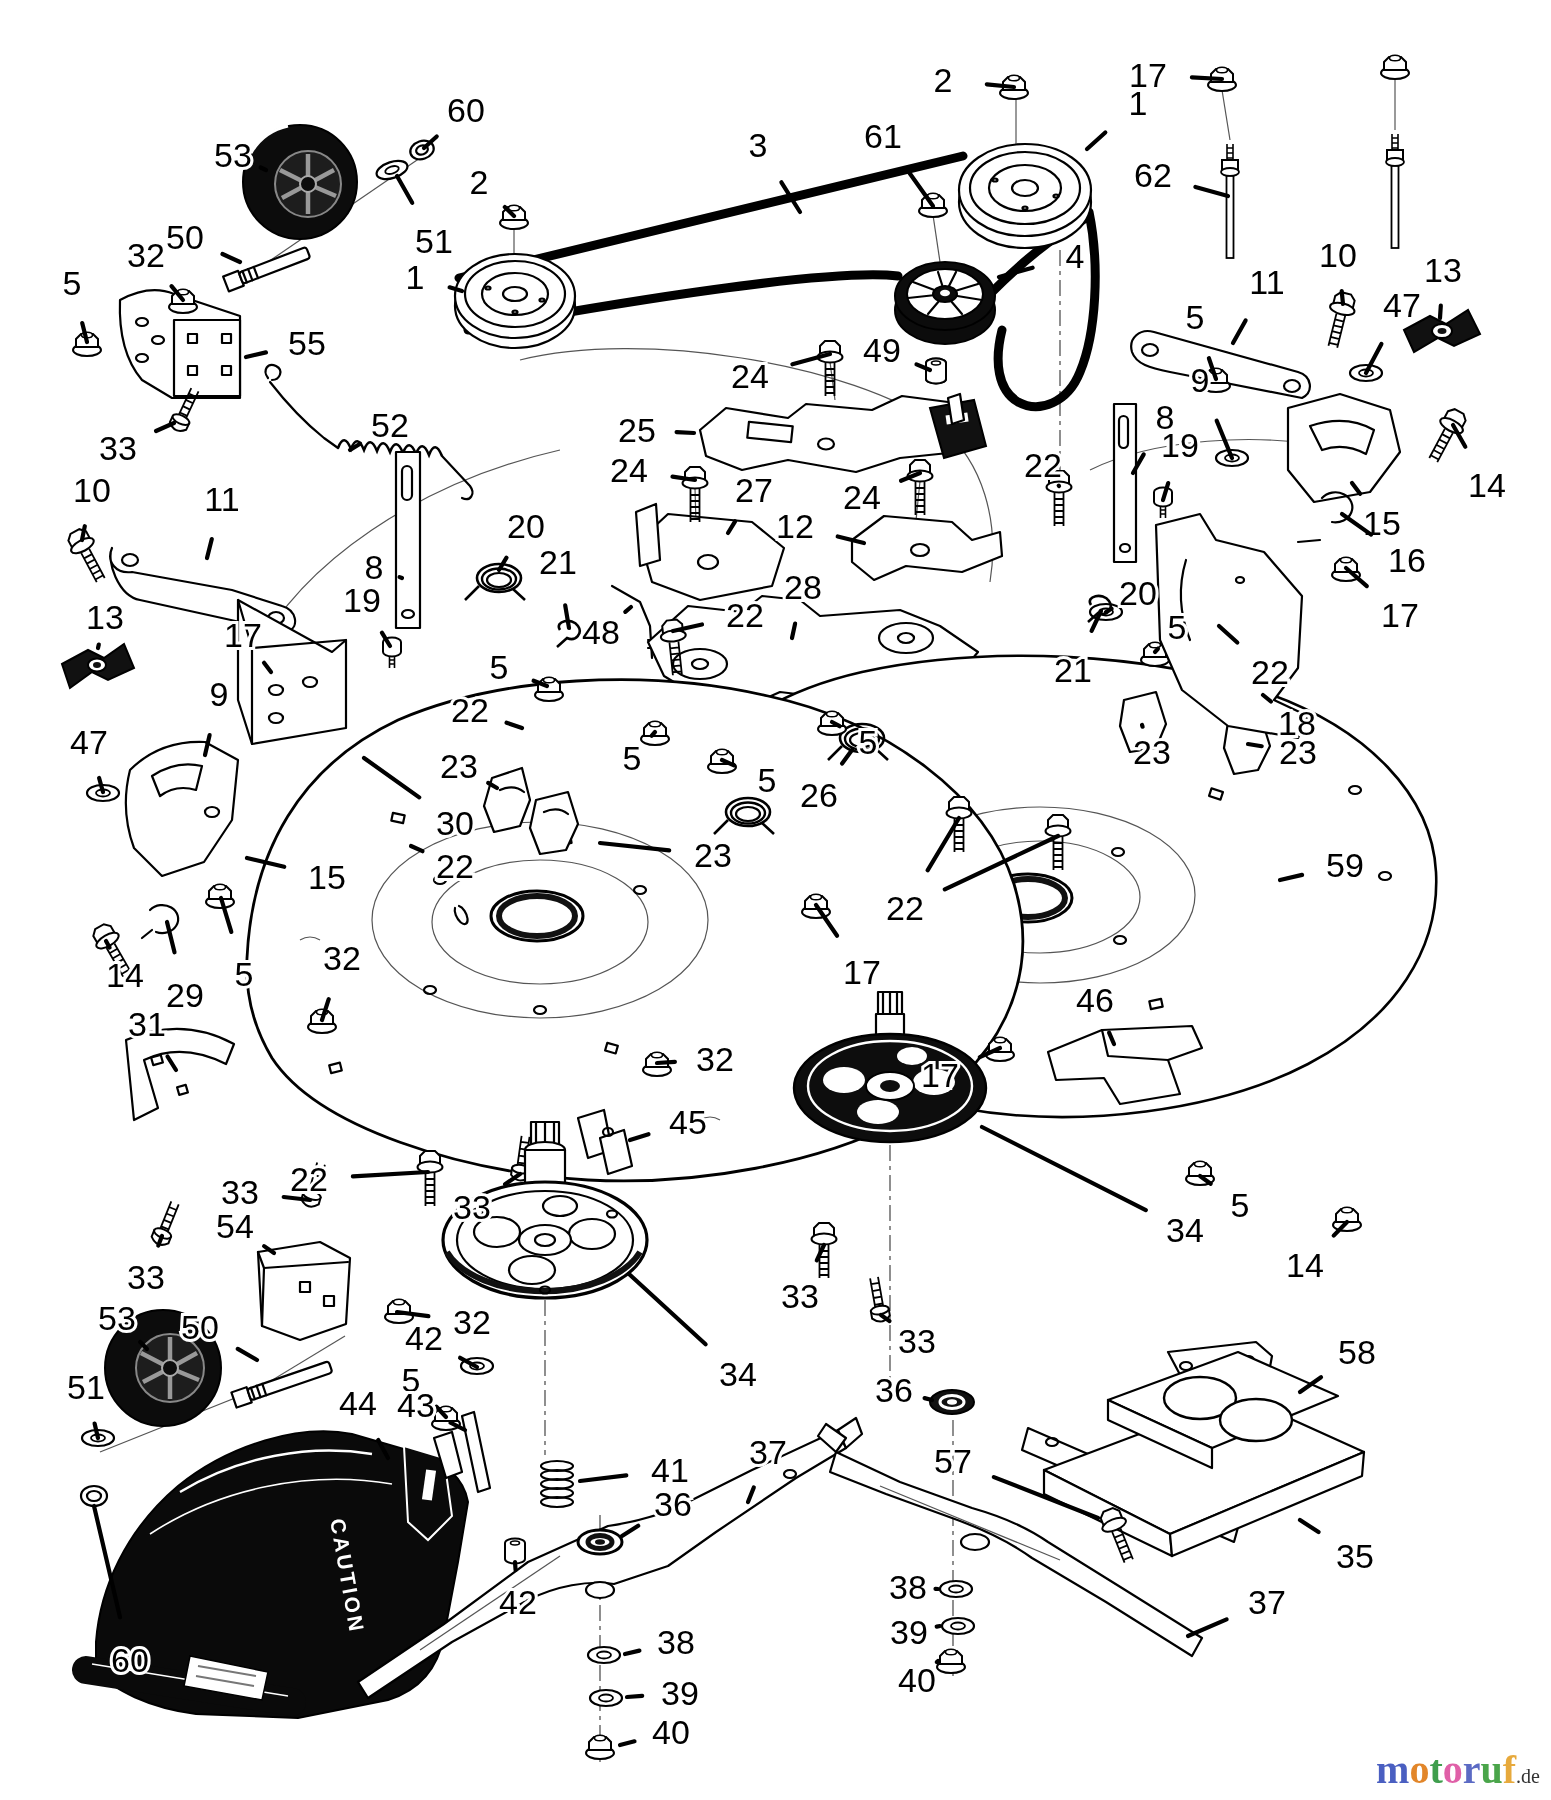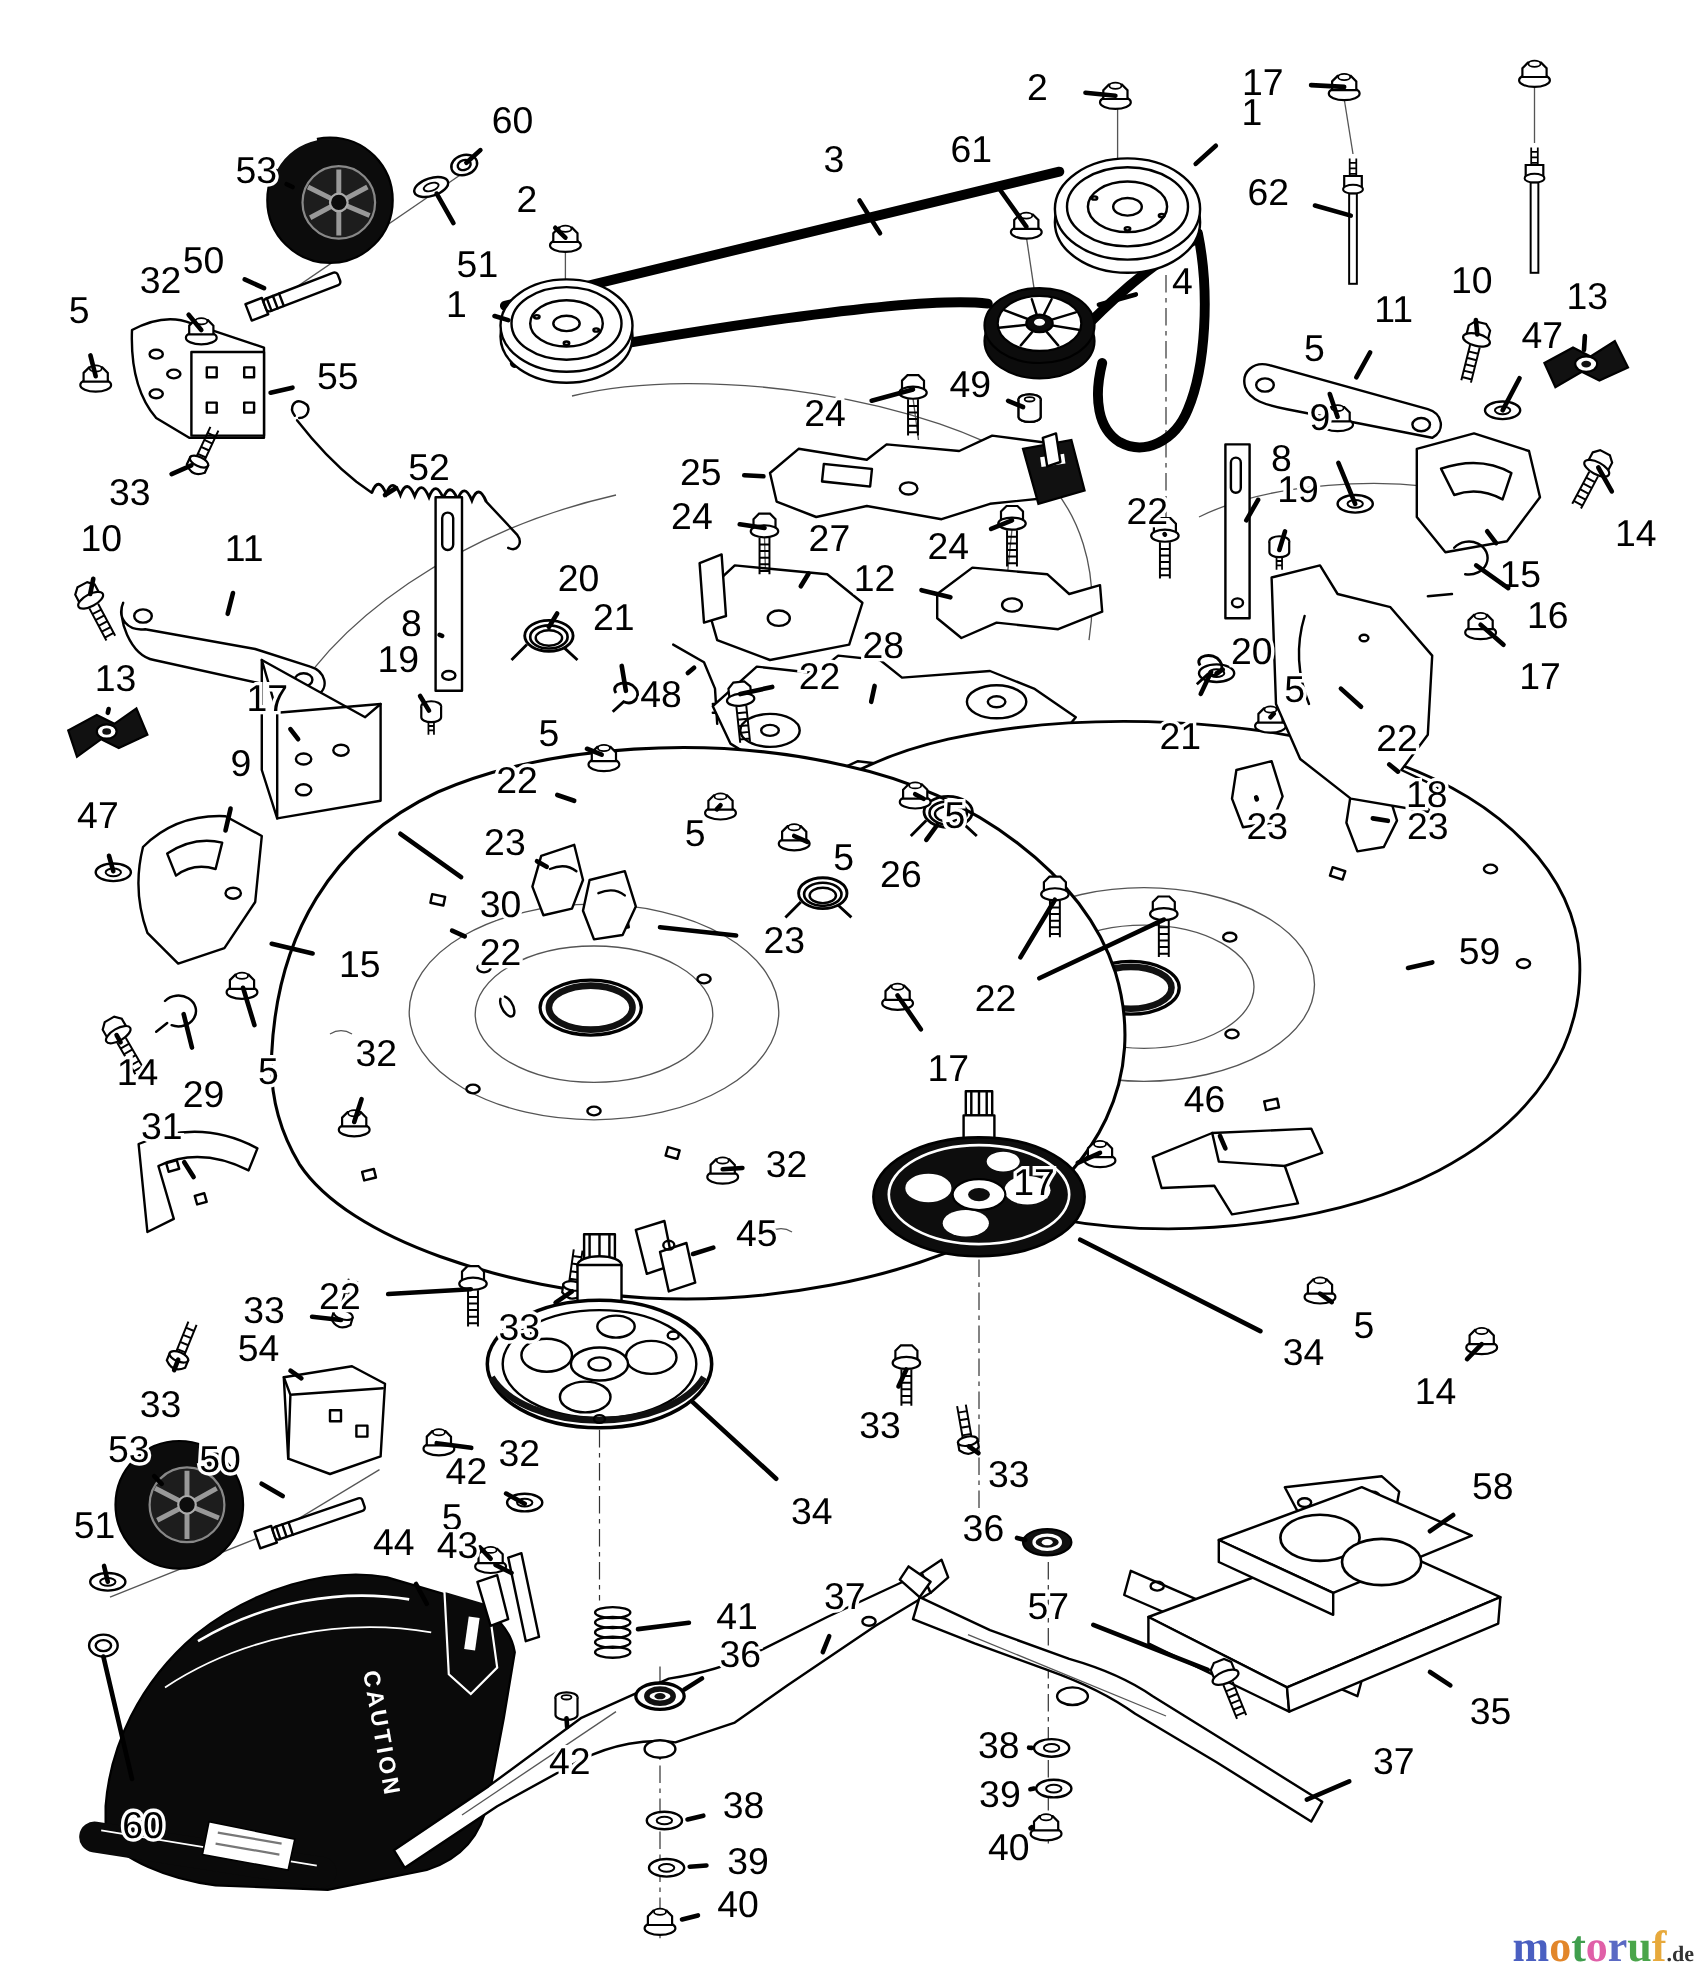--- a/index.html
+++ b/index.html
@@ -10,21 +10,21 @@
   .fw{fill:#fff;stroke:#000;stroke-width:2.2;stroke-linejoin:round}
   .fb{fill:#0c0c0c;stroke:#000;stroke-width:2;stroke-linejoin:round}
   .thin{fill:none;stroke:#555;stroke-width:1.2}
   .belt{fill:none;stroke:#000;stroke-width:9;stroke-linecap:round}
   .dash{fill:none;stroke:#333;stroke-width:1.1;stroke-dasharray:16 5 4 5}
   .callout{font:400 34px "Liberation Sans",sans-serif;fill:#000;text-anchor:middle;
            dominant-baseline:central;paint-order:stroke;stroke:#fff;stroke-width:6px;}
   .leader{stroke:#000;stroke-width:4.2;stroke-linecap:round}
   .wm{position:absolute;top:1750px;left:1360px;width:180px;text-align:right;
       font-family:"Liberation Serif",serif;font-weight:bold;font-size:40px;line-height:1;}
-  .wm-de{font-size:20px;font-weight:bold;}
+  .wm-de{font-size:20px;font-weight:normal;}
 </style>
 </head>
 <body>
 
 <div id="stage">
 <svg id="diagram-svg" width="1551" height="1800" viewBox="0 0 1551 1800" xmlns="http://www.w3.org/2000/svg">
 
   <defs>
     <g id="sym-nut">
       <ellipse cx="0" cy="5" rx="14" ry="6" fill="#fff" stroke="#000" stroke-width="2"></ellipse>

